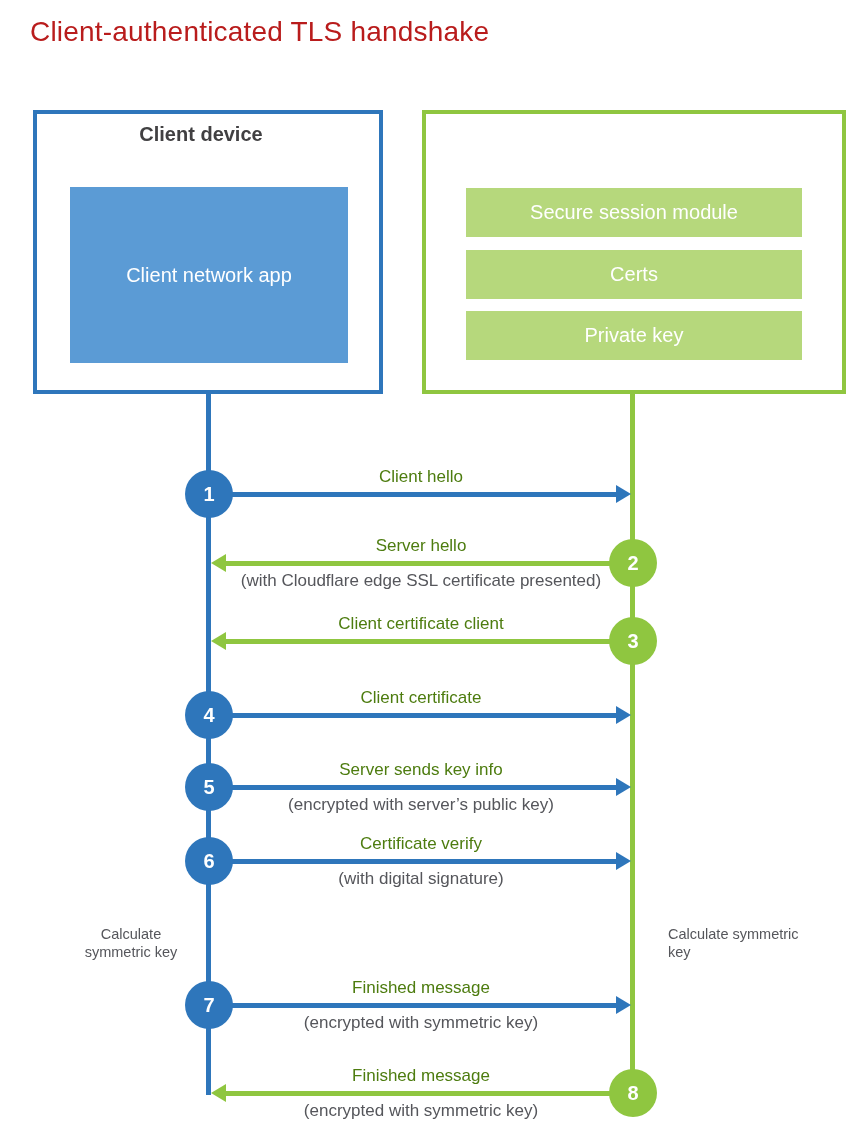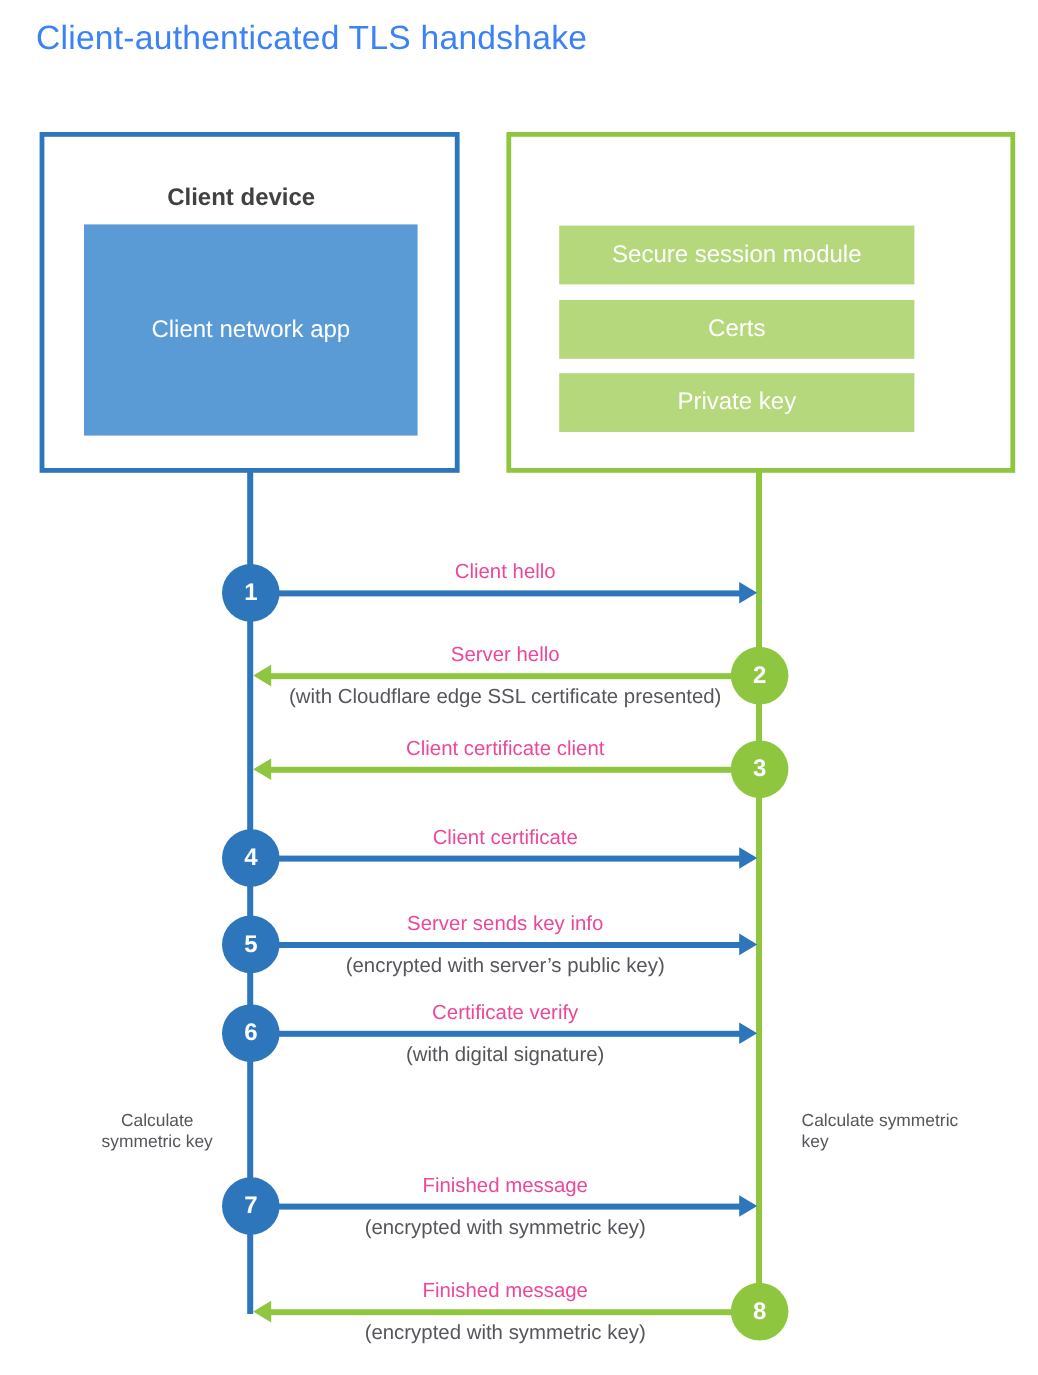--- a/index.html
+++ b/index.html
@@ -8,47 +8,47 @@
     width: 865px;
     height: 1146px;
     background: #ffffff;
     font-family: "Liberation Sans", "DejaVu Sans", sans-serif;
     overflow: hidden;
   }
   .abs { position: absolute; }
 
   .page-title {
     left: 30px; top: 16px; width: 700px;
-    font-size: 28px; font-weight: 300; color: #3b82f6;
+    font-size: 28px; font-weight: 300; color: #b91c1c;
     letter-spacing: 0.2px;
   }
 
   
   .client-box {
     left: 33px; top: 110px; width: 350px; height: 284px;
     border: 4px solid #2e76bb; box-sizing: border-box; background: #ffffff;
   }
   .server-box {
     left: 422px; top: 110px; width: 424px; height: 284px;
     border: 4px solid #8fc640; box-sizing: border-box; background: #ffffff;
   }
   .box-title {
     font-size: 20px; font-weight: bold; color: #414042; text-align: center;
   }
-  .client-box-title { left: 33px; top: 154px; width: 336px; }
+  .client-box-title { left: 33px; top: 123px; width: 336px; }
   .server-box-title { left: 422px; top: 137px; width: 424px; }
 
   .client-app {
     left: 70px; top: 187px; width: 278px; height: 176px;
     background: #5b9bd5; color: #ffffff; font-size: 20px;
     display: flex; align-items: center; justify-content: center;
     text-align: center; line-height: 1.32; padding: 0 40px; box-sizing: border-box;
   }
   .server-bar {
-    left: 466px; width: 296px; height: 49px;
+    left: 466px; width: 336px; height: 49px;
     background: #b6d87c; color: #ffffff; font-size: 20px;
     display: flex; align-items: center; justify-content: center; text-align: center;
   }
   .bar-0 { top: 188px; }
   .bar-1 { top: 250px; }
   .bar-2 { top: 311px; }
 
   
   .vline { width: 5px; }
   .vline-blue { left: 206px; top: 392px; height: 703px; background: #2e76bb; }
@@ -67,21 +67,21 @@
   .s-blue { background: #2e76bb; }
   .s-green { background: #8fc640; }
 
   .arrow-head { width: 0; height: 0; z-index: 2;
     border-top: 9px solid transparent; border-bottom: 9px solid transparent; }
   .h-right-blue  { border-left: 15px solid #2e76bb; }
   .h-left-green  { border-right: 15px solid #8fc640; }
 
   .step-label {
     left: 209px; width: 424px; text-align: center;
-    font-size: 17px; color: #ec4899; z-index: 3;
+    font-size: 17px; color: #4d7c0f; z-index: 3;
   }
   .step-sub {
     left: 209px; width: 424px; text-align: center;
     font-size: 17px; color: #55565b; z-index: 3;
   }
 
   
   .note { font-size: 14.5px; color: #55565b; line-height: 17.5px; }
   .note-decrypt { left: 658px; top: 751px; width: 200px; text-align: left; }
   .note-calc-left { left: 66px; top: 926px; width: 130px; text-align: center; }

